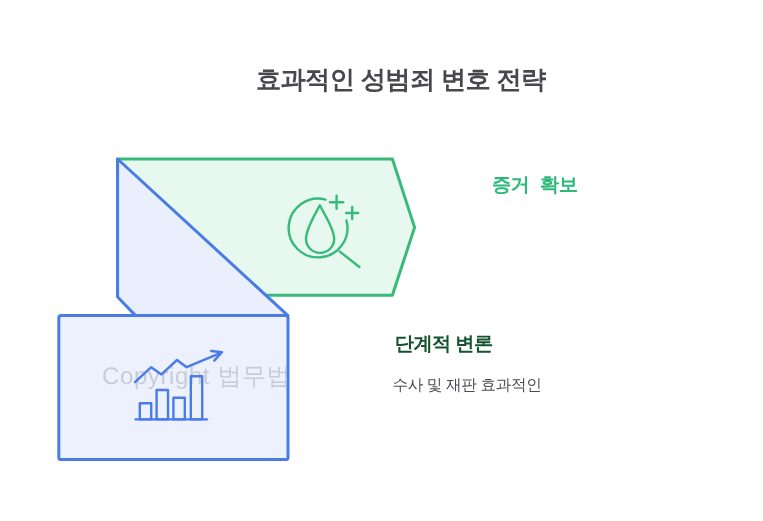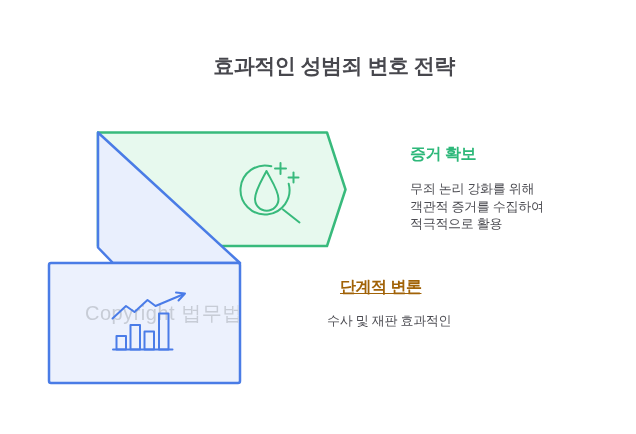--- a/index.html
+++ b/index.html
@@ -10,22 +10,22 @@
   }
   .page-title {
     position:absolute; left:16px; top:52px; width:636px; text-align:center;
     font-size:21px; font-weight:700; color:#47474d; letter-spacing:-0.5px;
   }
   svg.diagram { position:absolute; left:0; top:0; }
   .step-title {
     position:absolute; font-size:16px; font-weight:700; letter-spacing:-0.5px;
     white-space:nowrap;
   }
-  #s1-title { left:410px; top:144px; color:#2eb87a; }
-  #s2-title { left:340px; top:277px; color:#a16207;text-decoration:underline; }
+  #s1-title { left:410px; top:144px; color:#2eb87a;font-family:Liberation Mono, monospace; }
+  #s2-title { left:329px; top:277px; color:#14532d; }
   .step-body {
     position:absolute; font-size:13px; font-weight:500; color:#4c4c52;
     line-height:17.5px; letter-spacing:-0.3px; white-space:nowrap;
   }
   #s1-body { left:410px; top:180px; }
   #s2-body { left:327px; top:312px; }
   .wm-text {
     font-family:"Liberation Sans","DejaVu Sans",sans-serif;
     font-size:20px; letter-spacing:0.5px;
   }
@@ -67,24 +67,19 @@
       <rect x="159" y="313.5" width="9.5" height="36"></rect>
       <line x1="113" y1="349.5" x2="172.5" y2="349.5"></line>
       <polyline points="112.5,318.5 126,306 134.5,312 147.5,300 155.5,306 184,294"></polyline>
       <polyline points="178.5,300.5 185,293.5 176,292.5"></polyline>
     </g>
   </svg>
 
   <div class="page-title">효과적인 성범죄 변호 전략</div>
 
   <div class="step-title" id="s1-title">증거 확보</div>
-  <div class="step-body" id="s1-body">
-    <div>무죄 논리 강화를 위해</div>
-    <div>객관적 증거를 수집하여</div>
-    <div>적극적으로 활용</div>
-  </div>
 
   <div class="step-title" id="s2-title">단계적 변론</div>
   <div class="step-body" id="s2-body">
     <div>수사 및 재판 효과적인</div>
   </div>
 
 </div>
 
 </body></html>

